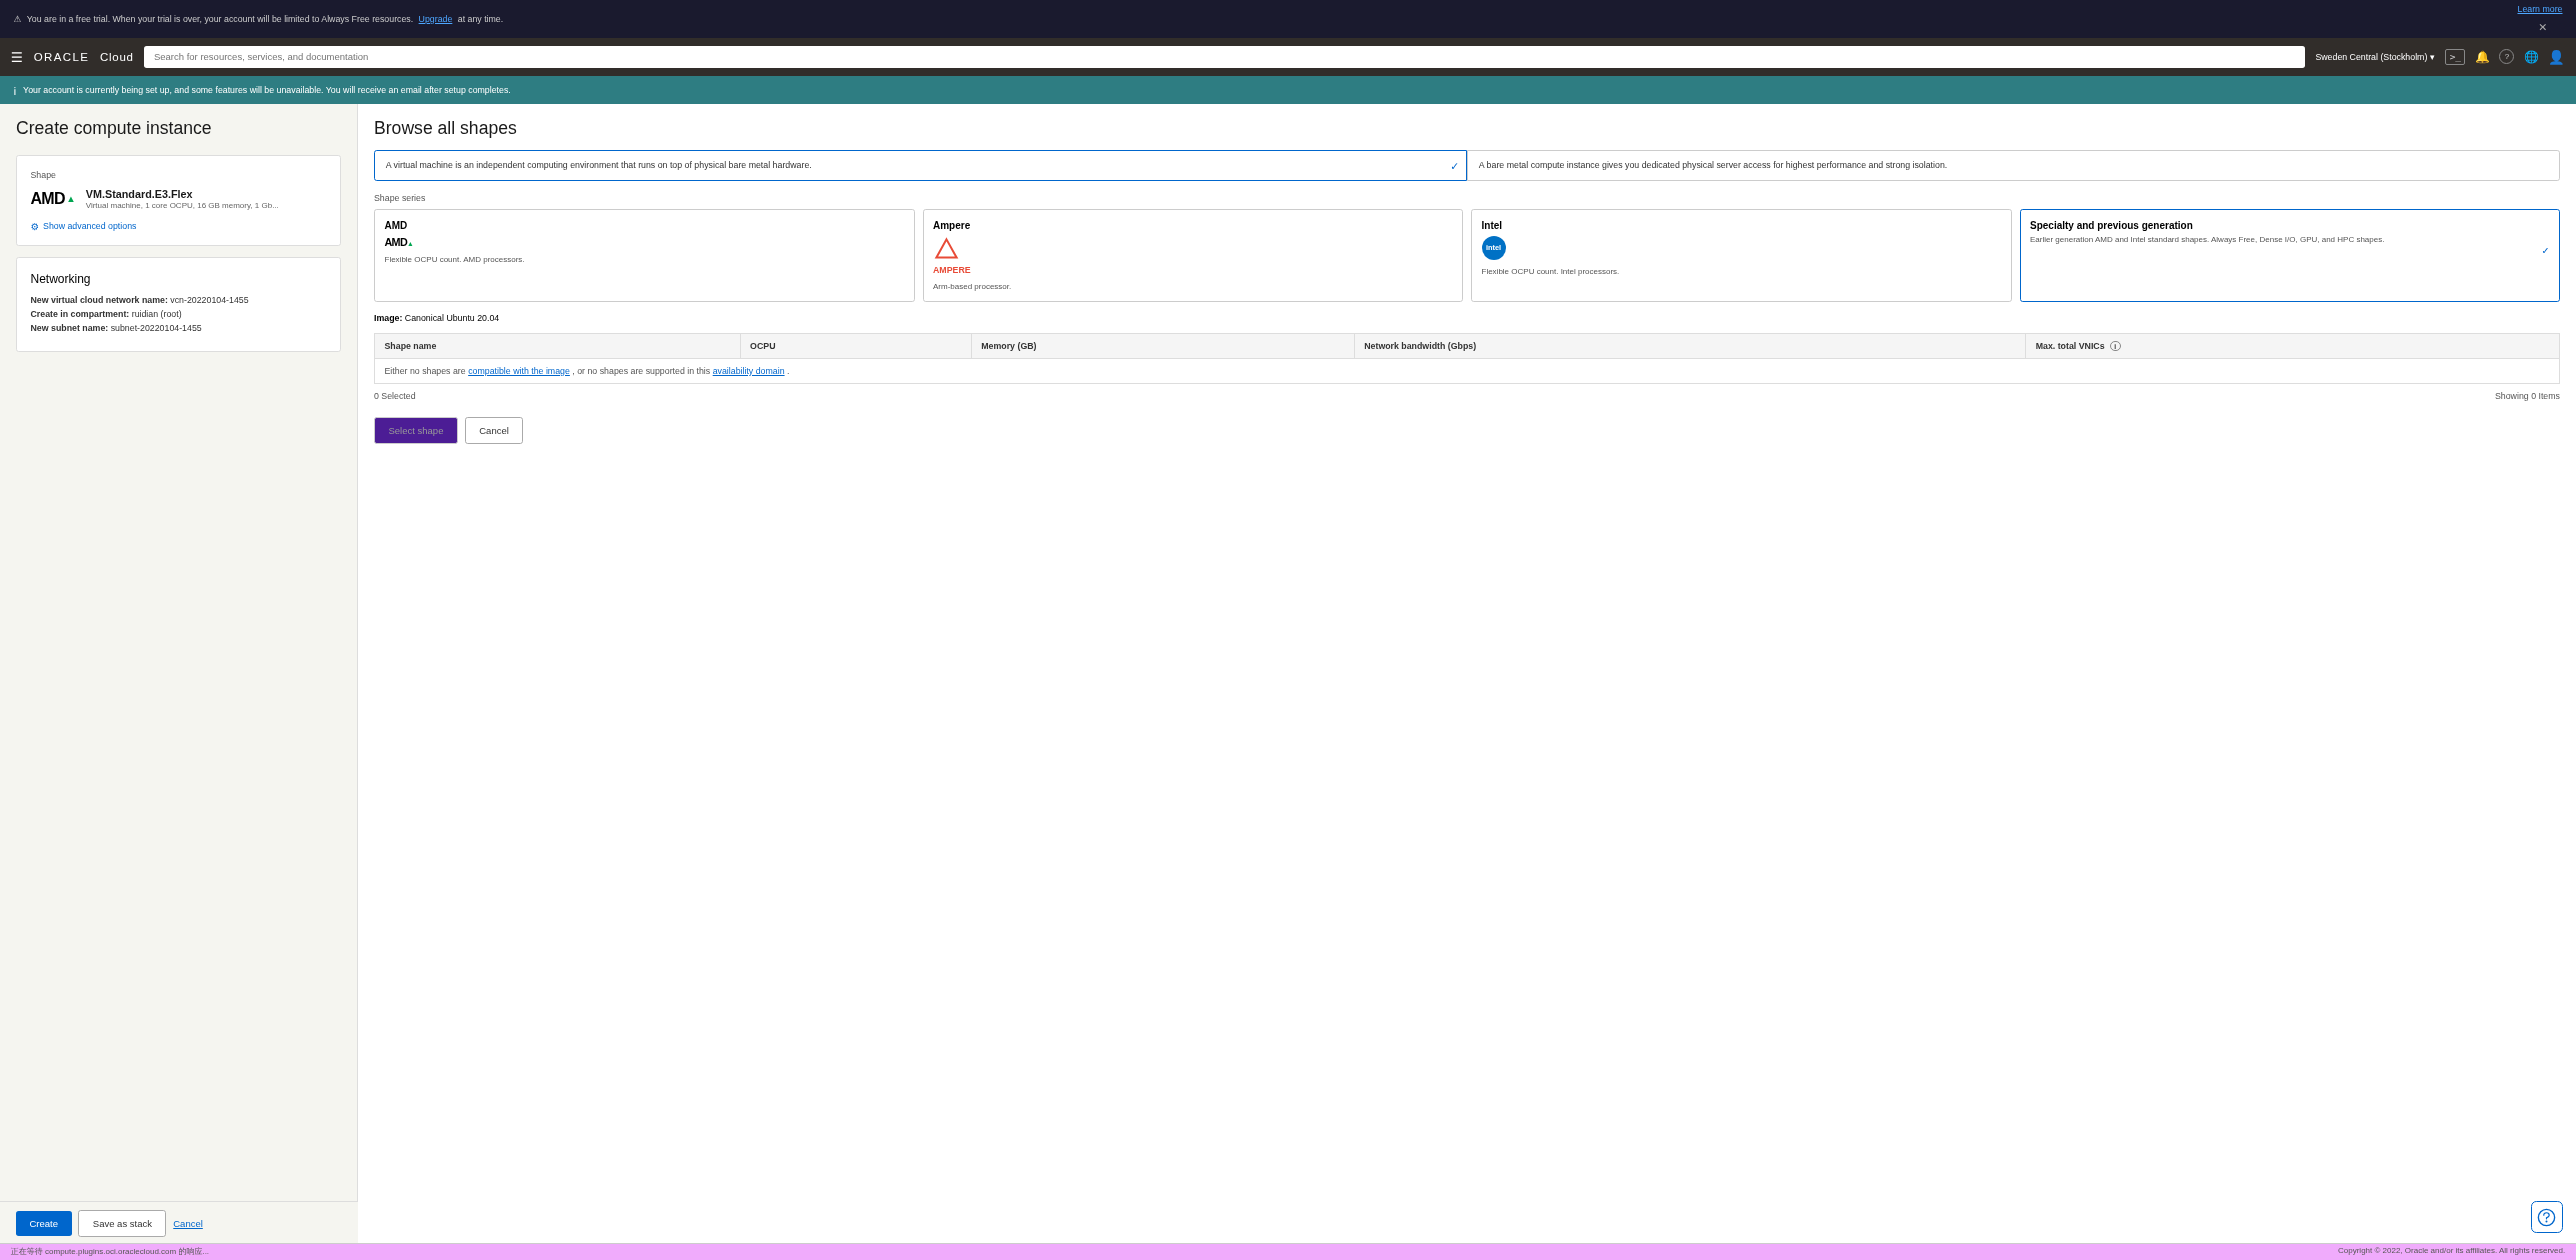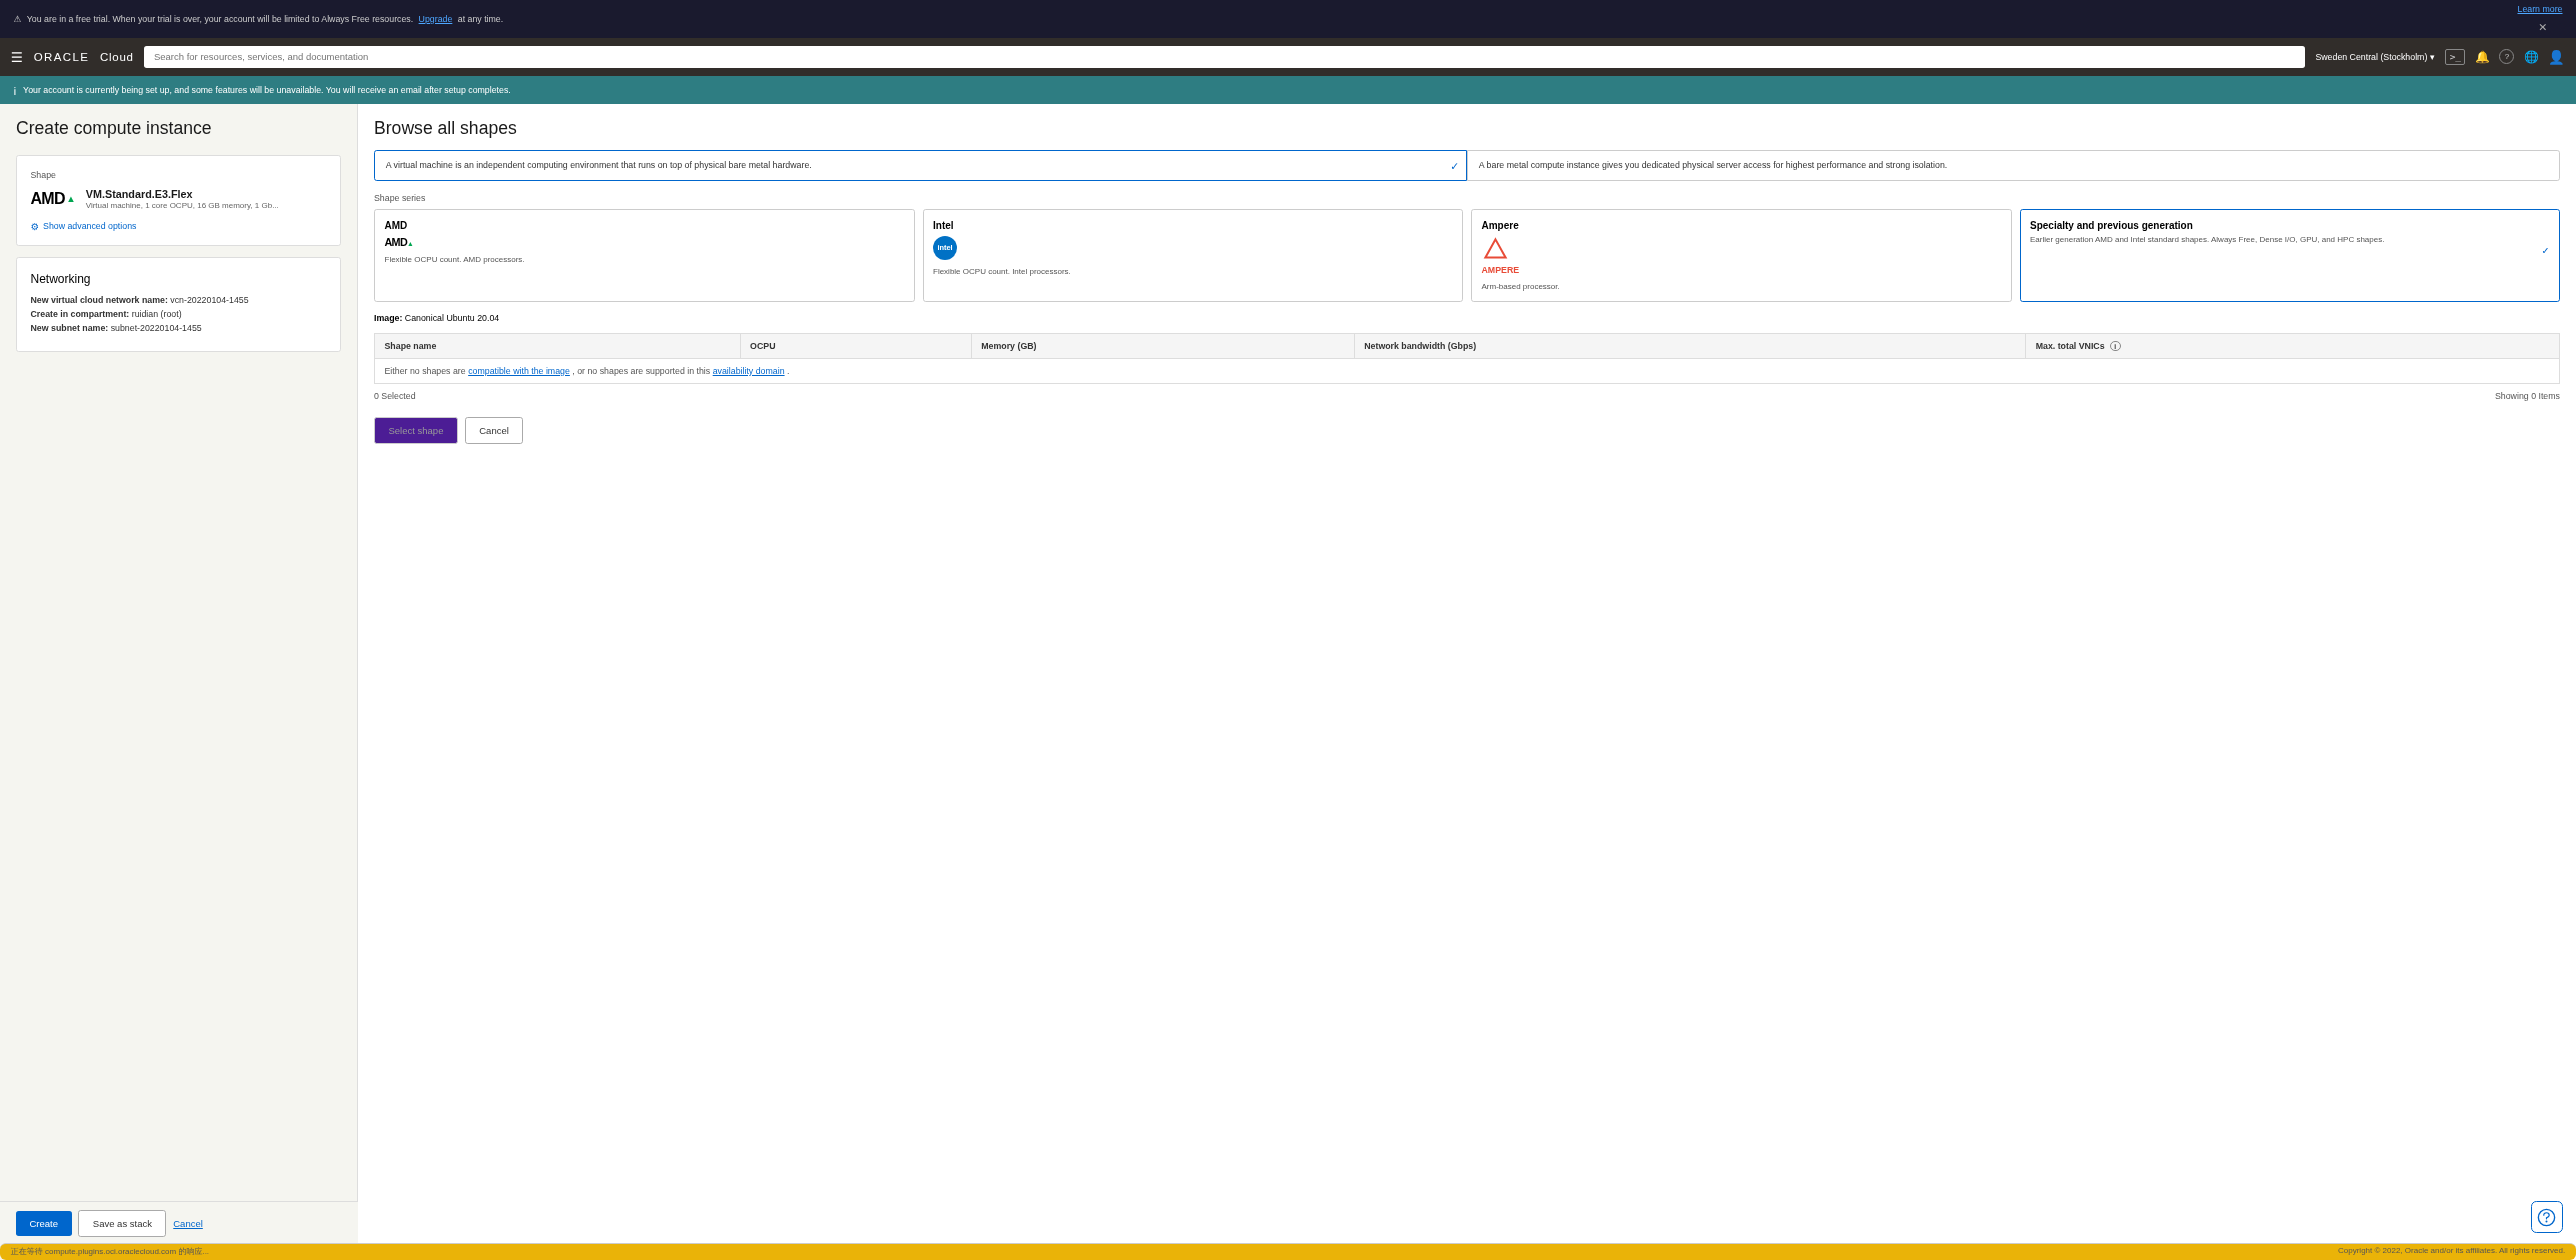--- a/index.html
+++ b/index.html
@@ -250,30 +250,29 @@
       display: flex;
       align-items: center;
       justify-content: center;
       cursor: pointer;
       font-size: 13.5px;
       color: #0066cc;
     }
 
     
     .status-bar {
-      background: #eab308;
+      background: #f0abfc;
       padding: 2.7px 10.8px;
       font-size: 8px;
       color: #555;
       border-top: 0.7px solid #ccc;
       position: fixed;
       bottom: 0;
       left: 0;
       right: 0;
-      border-radius: 6px;
     }
 
     
     .right-panel::-webkit-scrollbar { width: 5.4px; }
     .right-panel::-webkit-scrollbar-track { background: #f0f0f0; }
     .right-panel::-webkit-scrollbar-thumb { background: #ccc; border-radius: 2.7px; }
   </style>
 </head>
 <body>
 
@@ -375,36 +374,36 @@
 
       <div class="series-card">
         <h4>AMD</h4>
         <div class="series-logo">
           <span class="amd-small">AMD<span style="color:#00a550;font-size:6.8px;">▲</span></span>
         </div>
         <p>Flexible OCPU count. AMD processors.</p>
       </div>
 
       <div class="series-card">
-        <h4>Intel</h4>
-        <div class="series-logo">
-          <span class="intel-badge">intel</span>
-        </div>
-        <p>Flexible OCPU count. Intel processors.</p>
-      </div>
-
-      <div class="series-card">
         <h4>Ampere</h4>
         <div class="series-logo">
           <svg width="27" height="27" viewBox="0 0 40 40">
             <polygon points="20,5 35,32 5,32" fill="none" stroke="#e84b37" stroke-width="3"></polygon>
           </svg>
           <div class="ampere-logo">AMPERE</div>
         </div>
         <p>Arm-based processor.</p>
+      </div>
+
+      <div class="series-card">
+        <h4>Intel</h4>
+        <div class="series-logo">
+          <span class="intel-badge">intel</span>
+        </div>
+        <p>Flexible OCPU count. Intel processors.</p>
       </div>
 
       <div class="series-card selected">
         <h4>Specialty and previous generation</h4>
         <p>Earlier generation AMD and Intel standard shapes. Always Free, Dense I/O, GPU, and HPC shapes.</p>
         <span class="check">✓</span>
       </div>
     </div>
 
     <div class="image-line">

